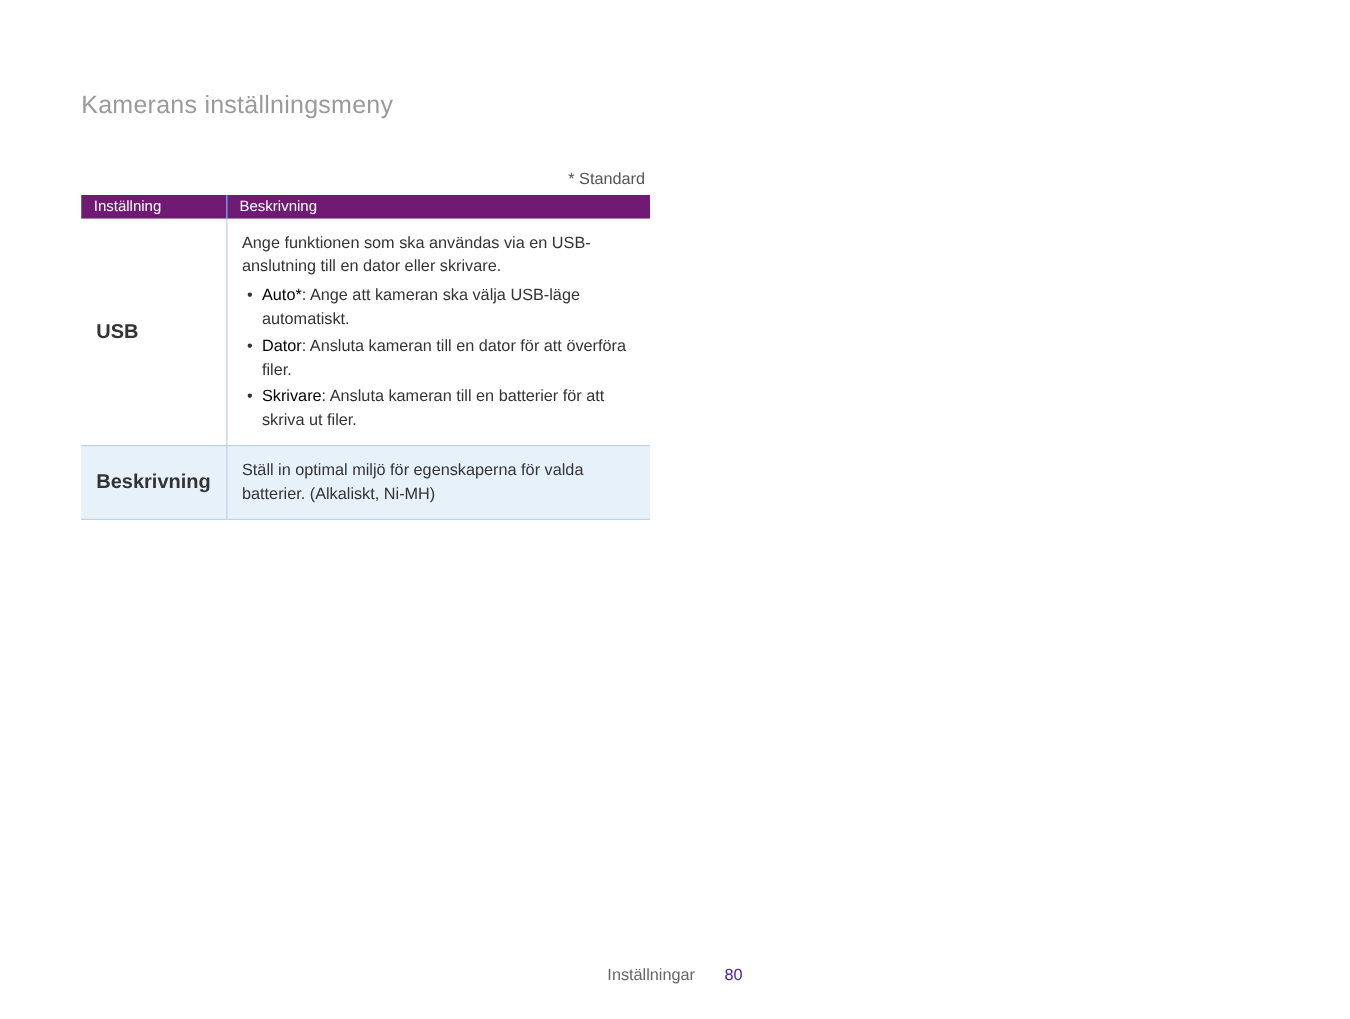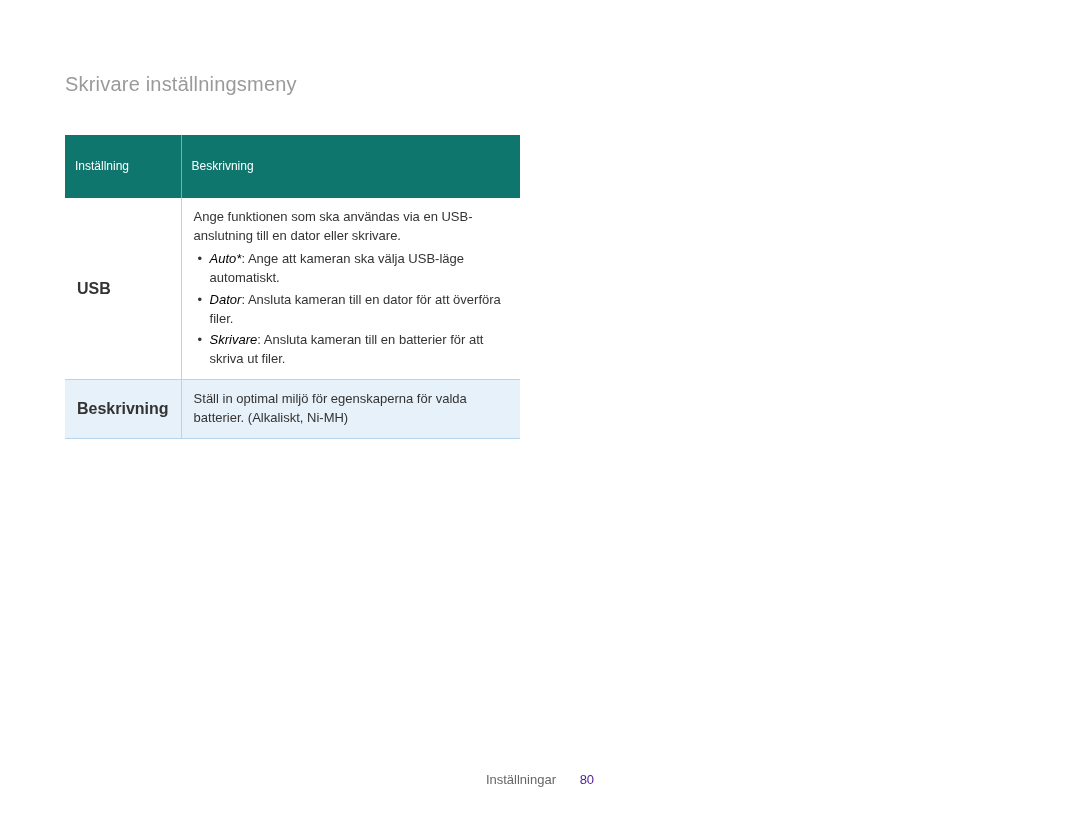--- a/index.html
+++ b/index.html
@@ -37,26 +37,26 @@
       margin-bottom: 6px;
       padding-right: 4px;
     }
     table.settings-table {
       width: 100%;
       border-collapse: collapse;
       font-size: 13px;
       line-height: 1.45;
     }
     table.settings-table thead th {
-      background: #0f766e;
+      background: #701a75;
       color: #fff;
       text-align: left;
       font-weight: normal;
       font-size: 12px;
-      padding: 23px 10px;
+      padding: 1px 10px;
     }
     table.settings-table thead th:first-child {
       width: 115px;
       border-right: 1px solid #5fb0f0;
     }
     table.settings-table tbody td {
       padding: 10px 12px;
       vertical-align: middle;
       border-bottom: 1px solid #b8d4ea;
     }
@@ -88,42 +88,42 @@
     ul.desc-list li::before {
       content: "•";
       position: absolute;
       left: 2px;
       top: 0;
       color: #333;
     }
     .opt-name {
       font-weight: normal;
       color: #000;
-      font-style: italic;
     }
     .footer {
       position: absolute;
       bottom: 28px;
       left: 0;
       width: 100%;
       text-align: center;
       font-size: 13px;
       color: #666;
     }
     .footer .page-num {
       color: #4c1d95;
       margin-left: 20px;
     }
   </style>
 </head>
 <body>
 
-<div class="page-title">Skrivare inställningsmeny</div>
+<div class="page-title">Kamerans inställningsmeny</div>
 
 <div class="content-area">
+  <div class="standard-note">* Standard</div>
 
   <table class="settings-table">
     <thead>
       <tr>
         <th>Inställning</th>
         <th>Beskrivning</th>
       </tr>
     </thead>
     <tbody>
       <tr class="row-usb">

